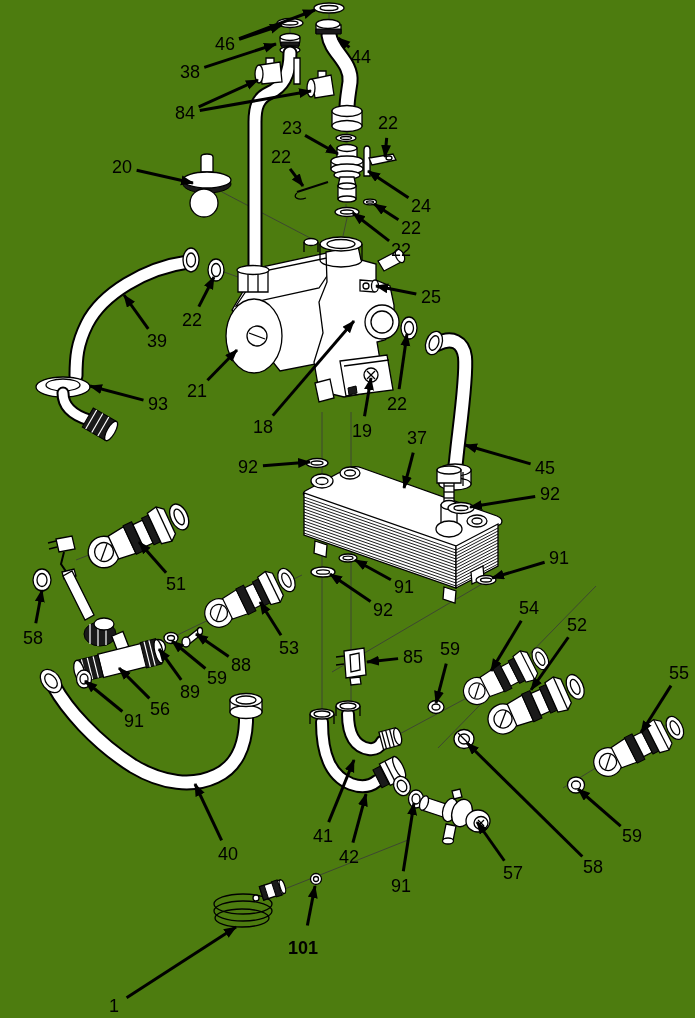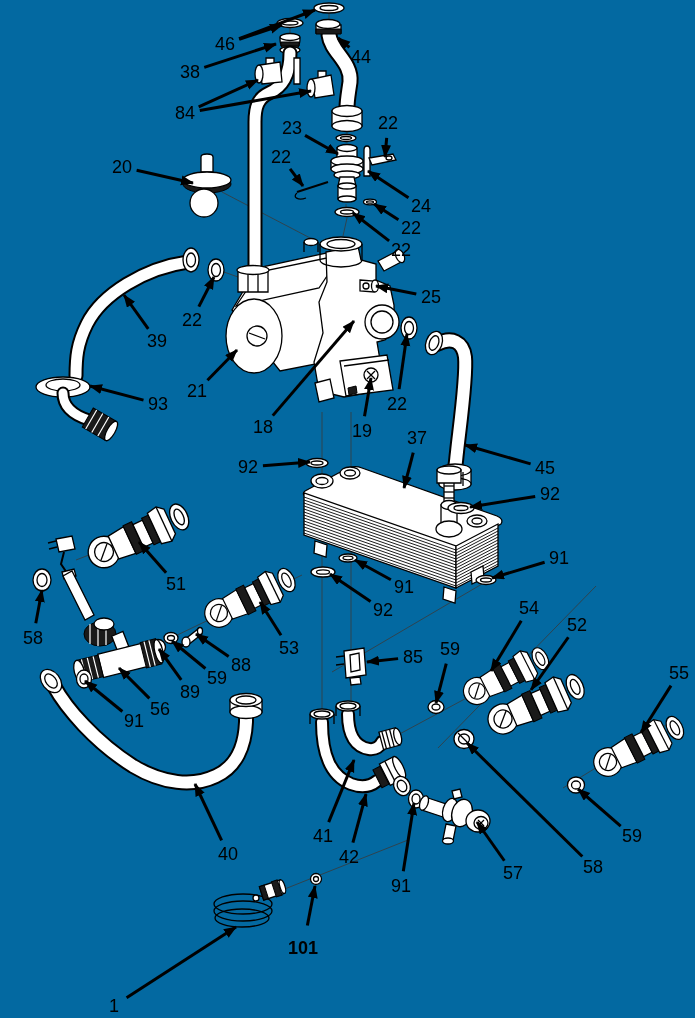--- a/index.html
+++ b/index.html
@@ -1,16 +1,16 @@
 <!DOCTYPE html>
 <html><head>
 <meta charset="utf-8">
 <style>
   html,body{margin:0;padding:0;background:#fff;}
-  .stage{position:relative;width:695px;height:1018px;background:#0369a1;overflow:hidden;}
+  .stage{position:relative;width:695px;height:1018px;background:#4d7c0f;overflow:hidden;}
   svg{display:block}
   .fw{fill:#fff;stroke:#000;stroke-width:1.3}
   .fd{fill:#1a1a1a;stroke:#000;stroke-width:1}
   .ln{fill:none;stroke:#000;stroke-width:1.3}
   .lnw{fill:none;stroke:#fff;stroke-width:1.2}
   .ln2{fill:none;stroke:#000;stroke-width:2}
   .thin{fill:none;stroke:#3a3a3a;stroke-width:0.8}
   .hatch{fill:none;stroke:#000;stroke-width:0.9}
   .po{fill:none;stroke:#000;stroke-linecap:round}
   .pi{fill:none;stroke:#fff;stroke-linecap:round}

